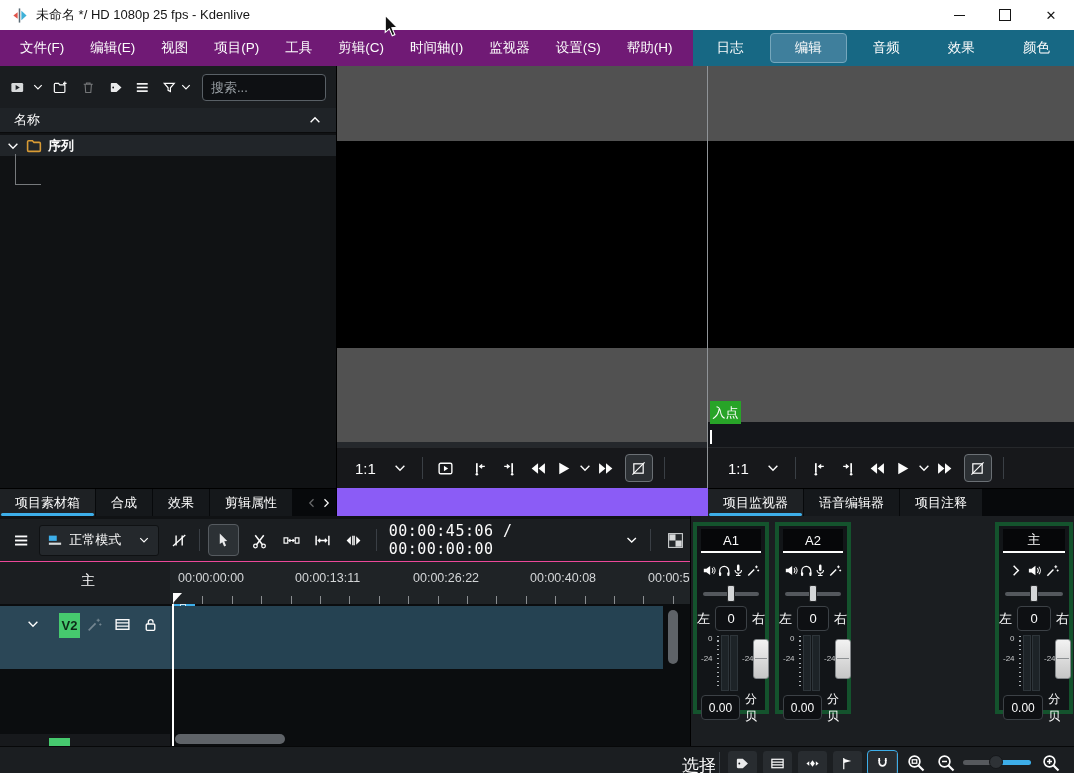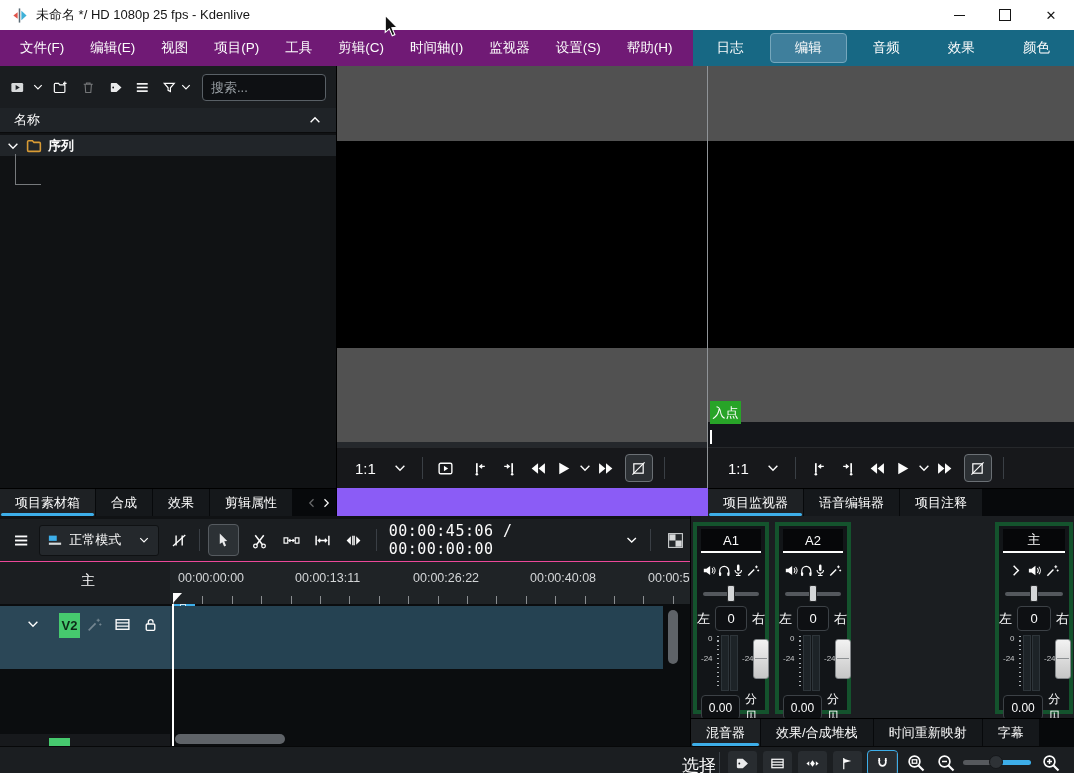--- a/index.html
+++ b/index.html
@@ -738,26 +738,20 @@
           <div class="mbar b2"></div>
           <span class="m24 r">-24</span>
           <div class="vslider"></div>
         </div>
         <div class="ch-db">
           <span class="val-box db">0.00</span>
           <span>分贝</span>
         </div>
       </div>
 
-      <div class="tabbar">
-        <div class="tab active">混音器</div>
-        <div class="tab">效果/合成堆栈</div>
-        <div class="tab">时间重新映射</div>
-        <div class="tab">字幕</div>
-      </div>
     </div>
   </div>
 
   <div class="statusbar">
     <span class="sb-tool">选择</span>
     <span class="vsep sb-sep1"></span>
     <div class="sb-btns">
       <div class="sbtn">
           <svg class="ic i15">
             <use href="#tag"></use>

